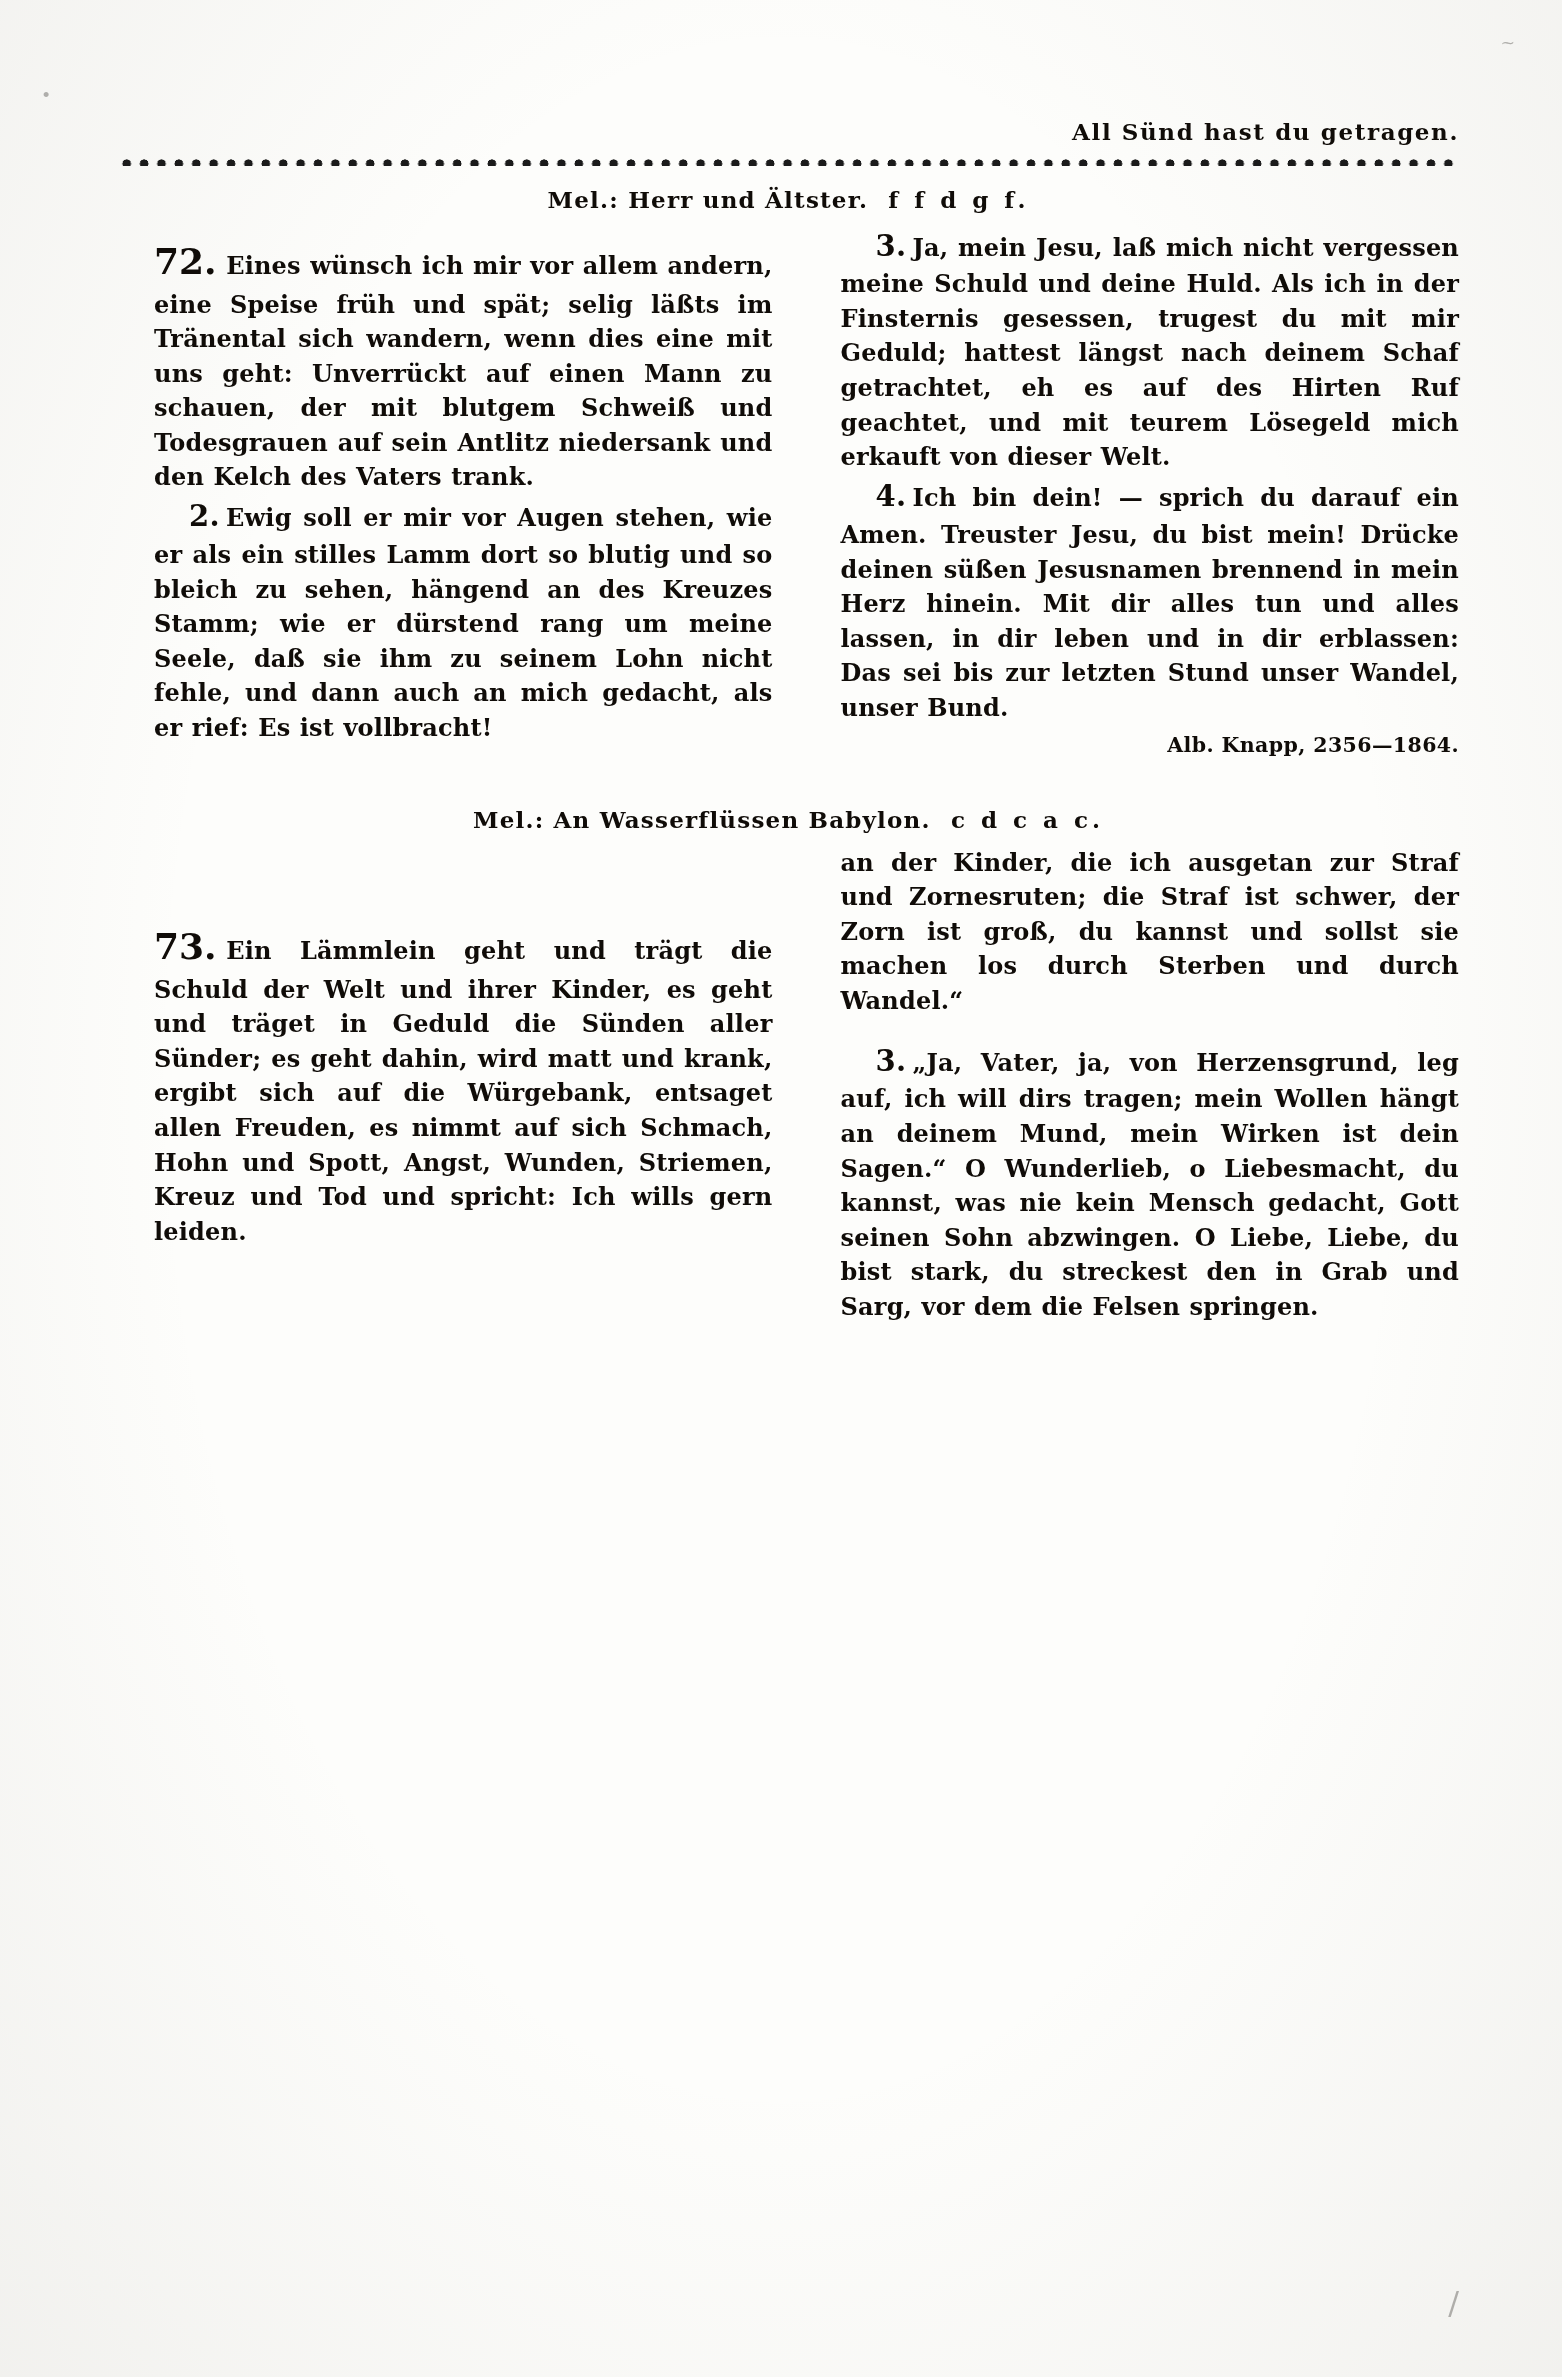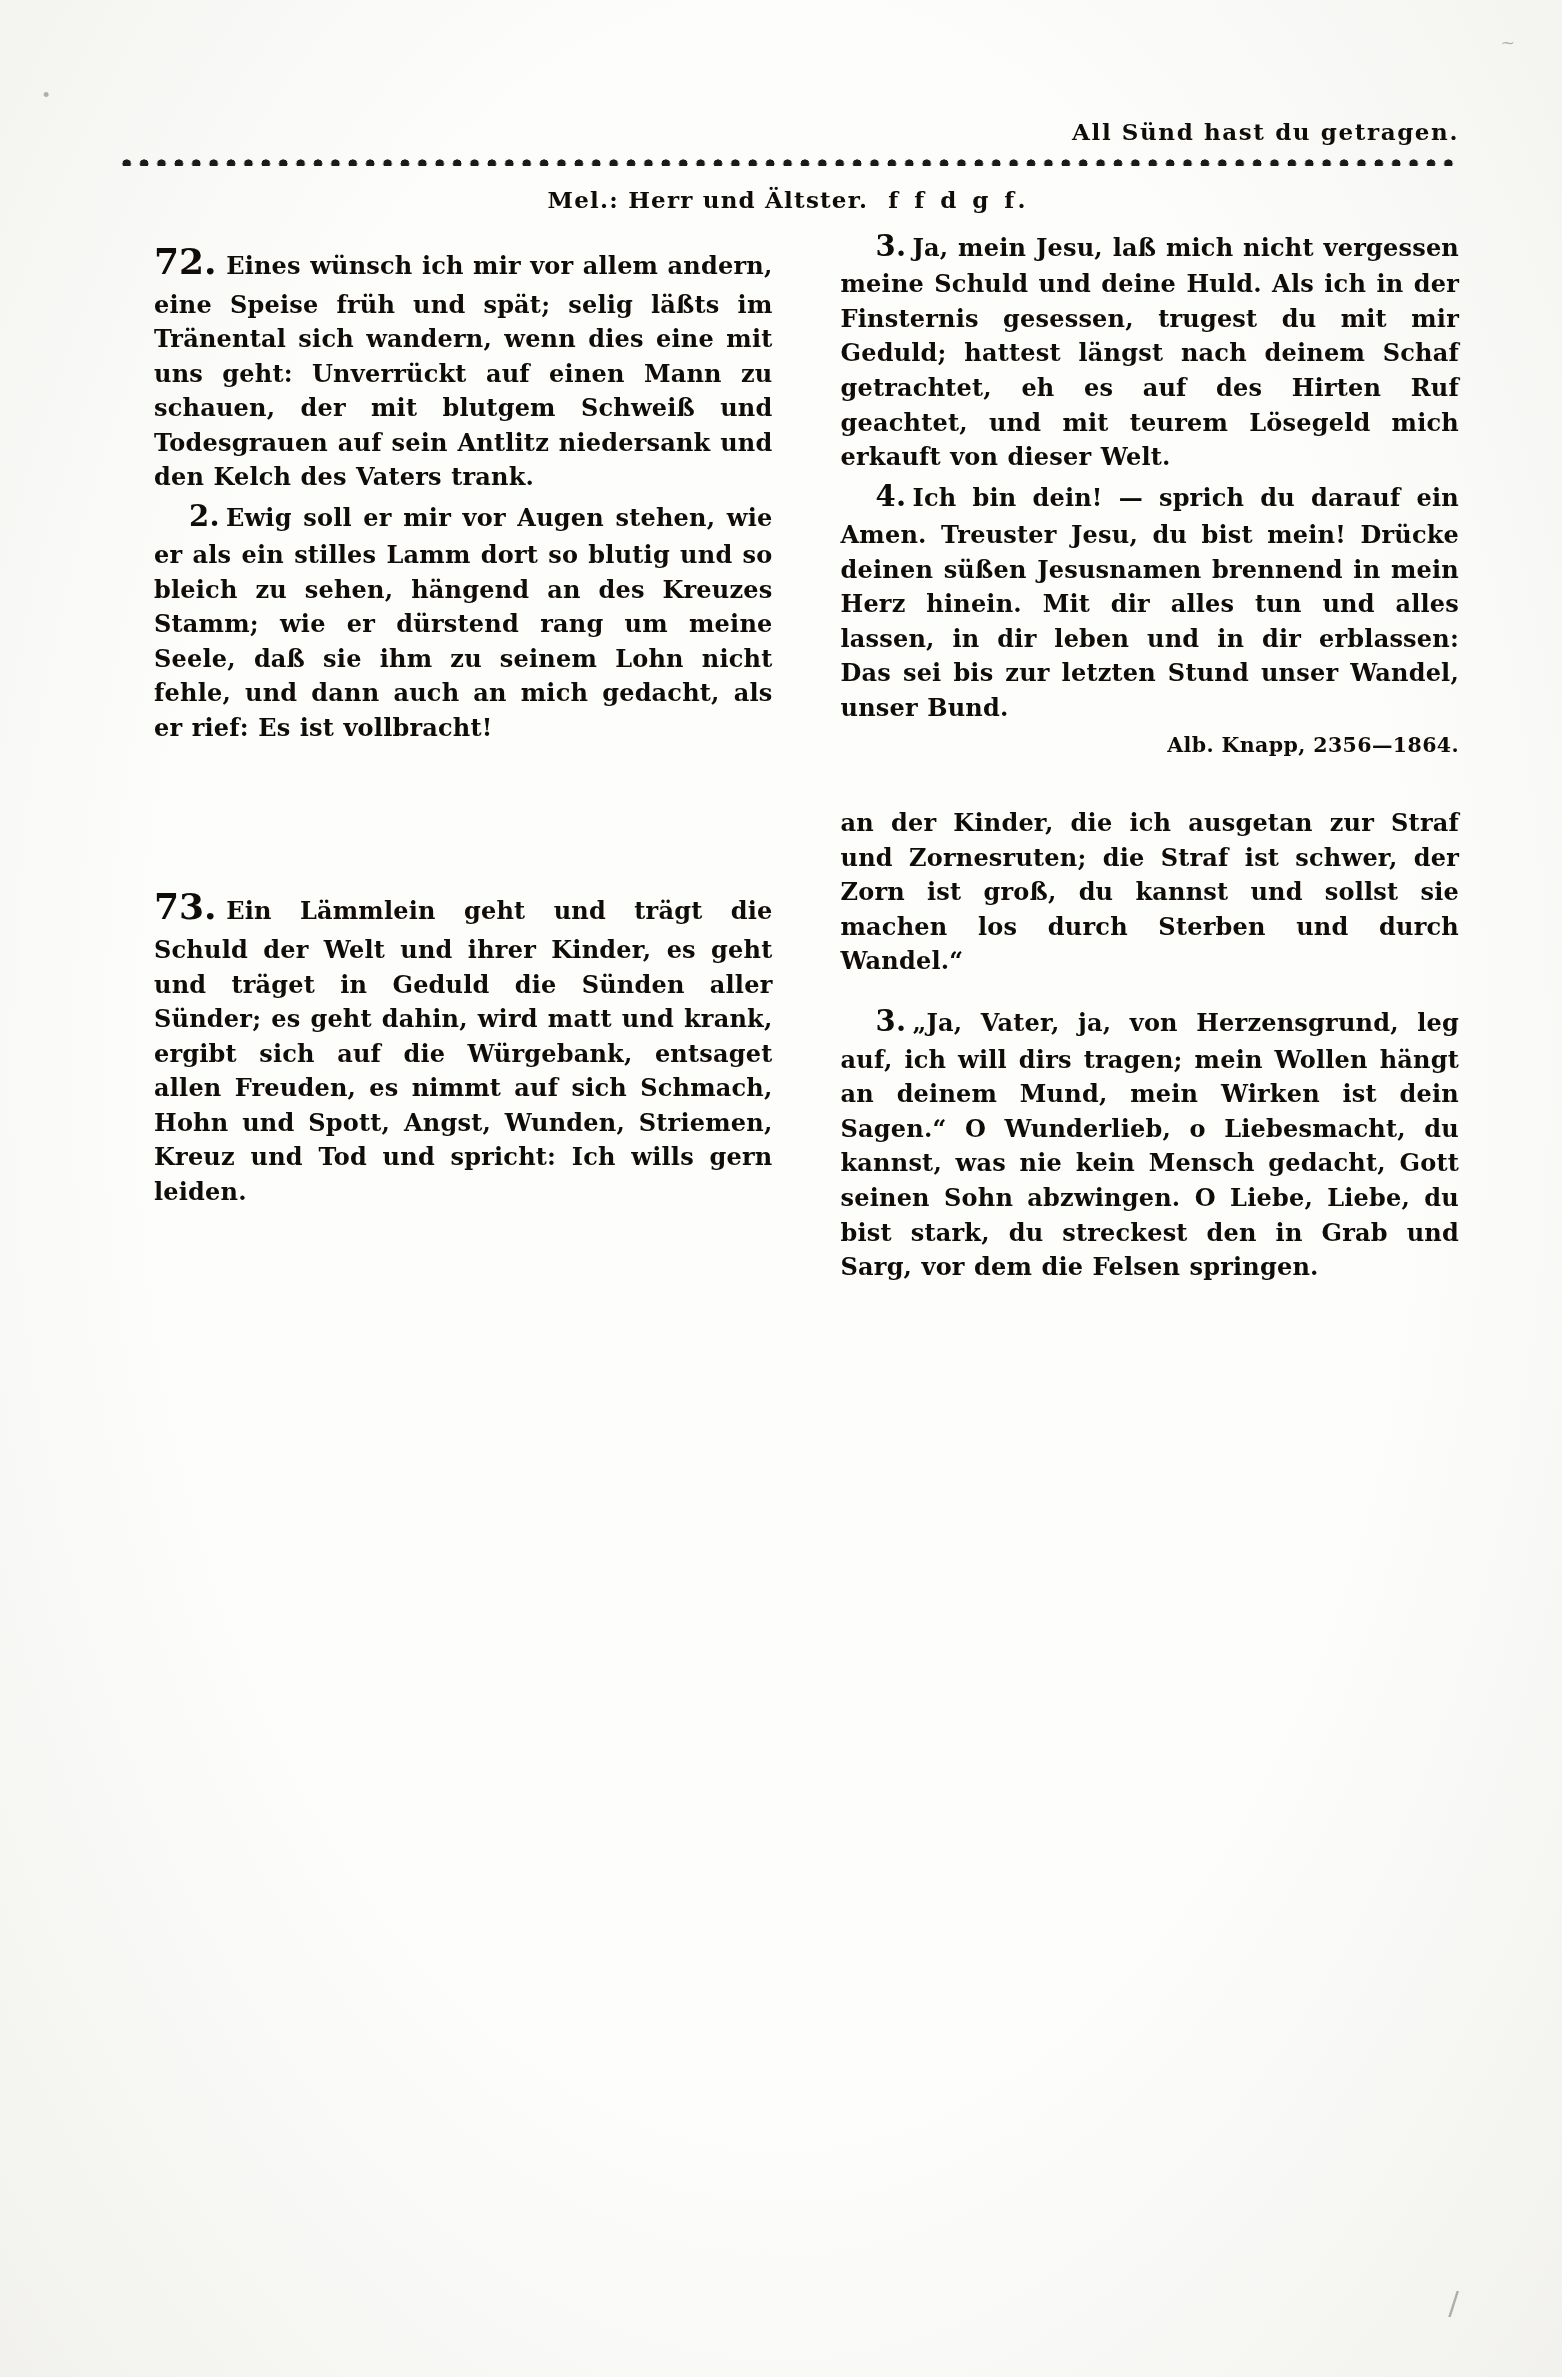--- a/index.html
+++ b/index.html
@@ -161,20 +161,24 @@
             <span class="num">4.</span><span>Ich bin dein! — sprich du darauf ein Amen. Treuster Jesu, du bist mein! Drücke deinen süßen Jesusnamen brennend in mein Herz hinein. Mit dir alles tun und alles lassen, in dir leben und in dir erblassen: Das sei bis zur letzten Stund unser Wandel, unser Bund.</span>
           </p>
           <div class="attribution">Alb. Knapp, 2356—1864.</div>
         </div>
       </div>
     </div>
 
     <div class="spacer-between-hymns"></div>
 
     <div class="hymn-block">
+      <div class="mel">
+        <span>Mel.: An Wasserflüssen Babylon.</span>
+        <span class="tune-letters">c d c a c.</span>
+      </div>
 
       <div class="cols">
         <div class="col">
           <p class="stanza">
             <span class="hymnnum">73.</span><span>Ein Lämmlein geht und trägt die Schuld der Welt und ihrer Kinder, es geht und träget in Geduld die Sünden aller Sünder; es geht dahin, wird matt und krank, ergibt sich auf die Würgebank, entsaget allen Freuden, es nimmt auf sich Schmach, Hohn und Spott, Angst, Wunden, Striemen, Kreuz und Tod und spricht: Ich wills gern leiden.</span>
           </p>
         </div>
 
         <div class="col">
           <p class="stanza">

